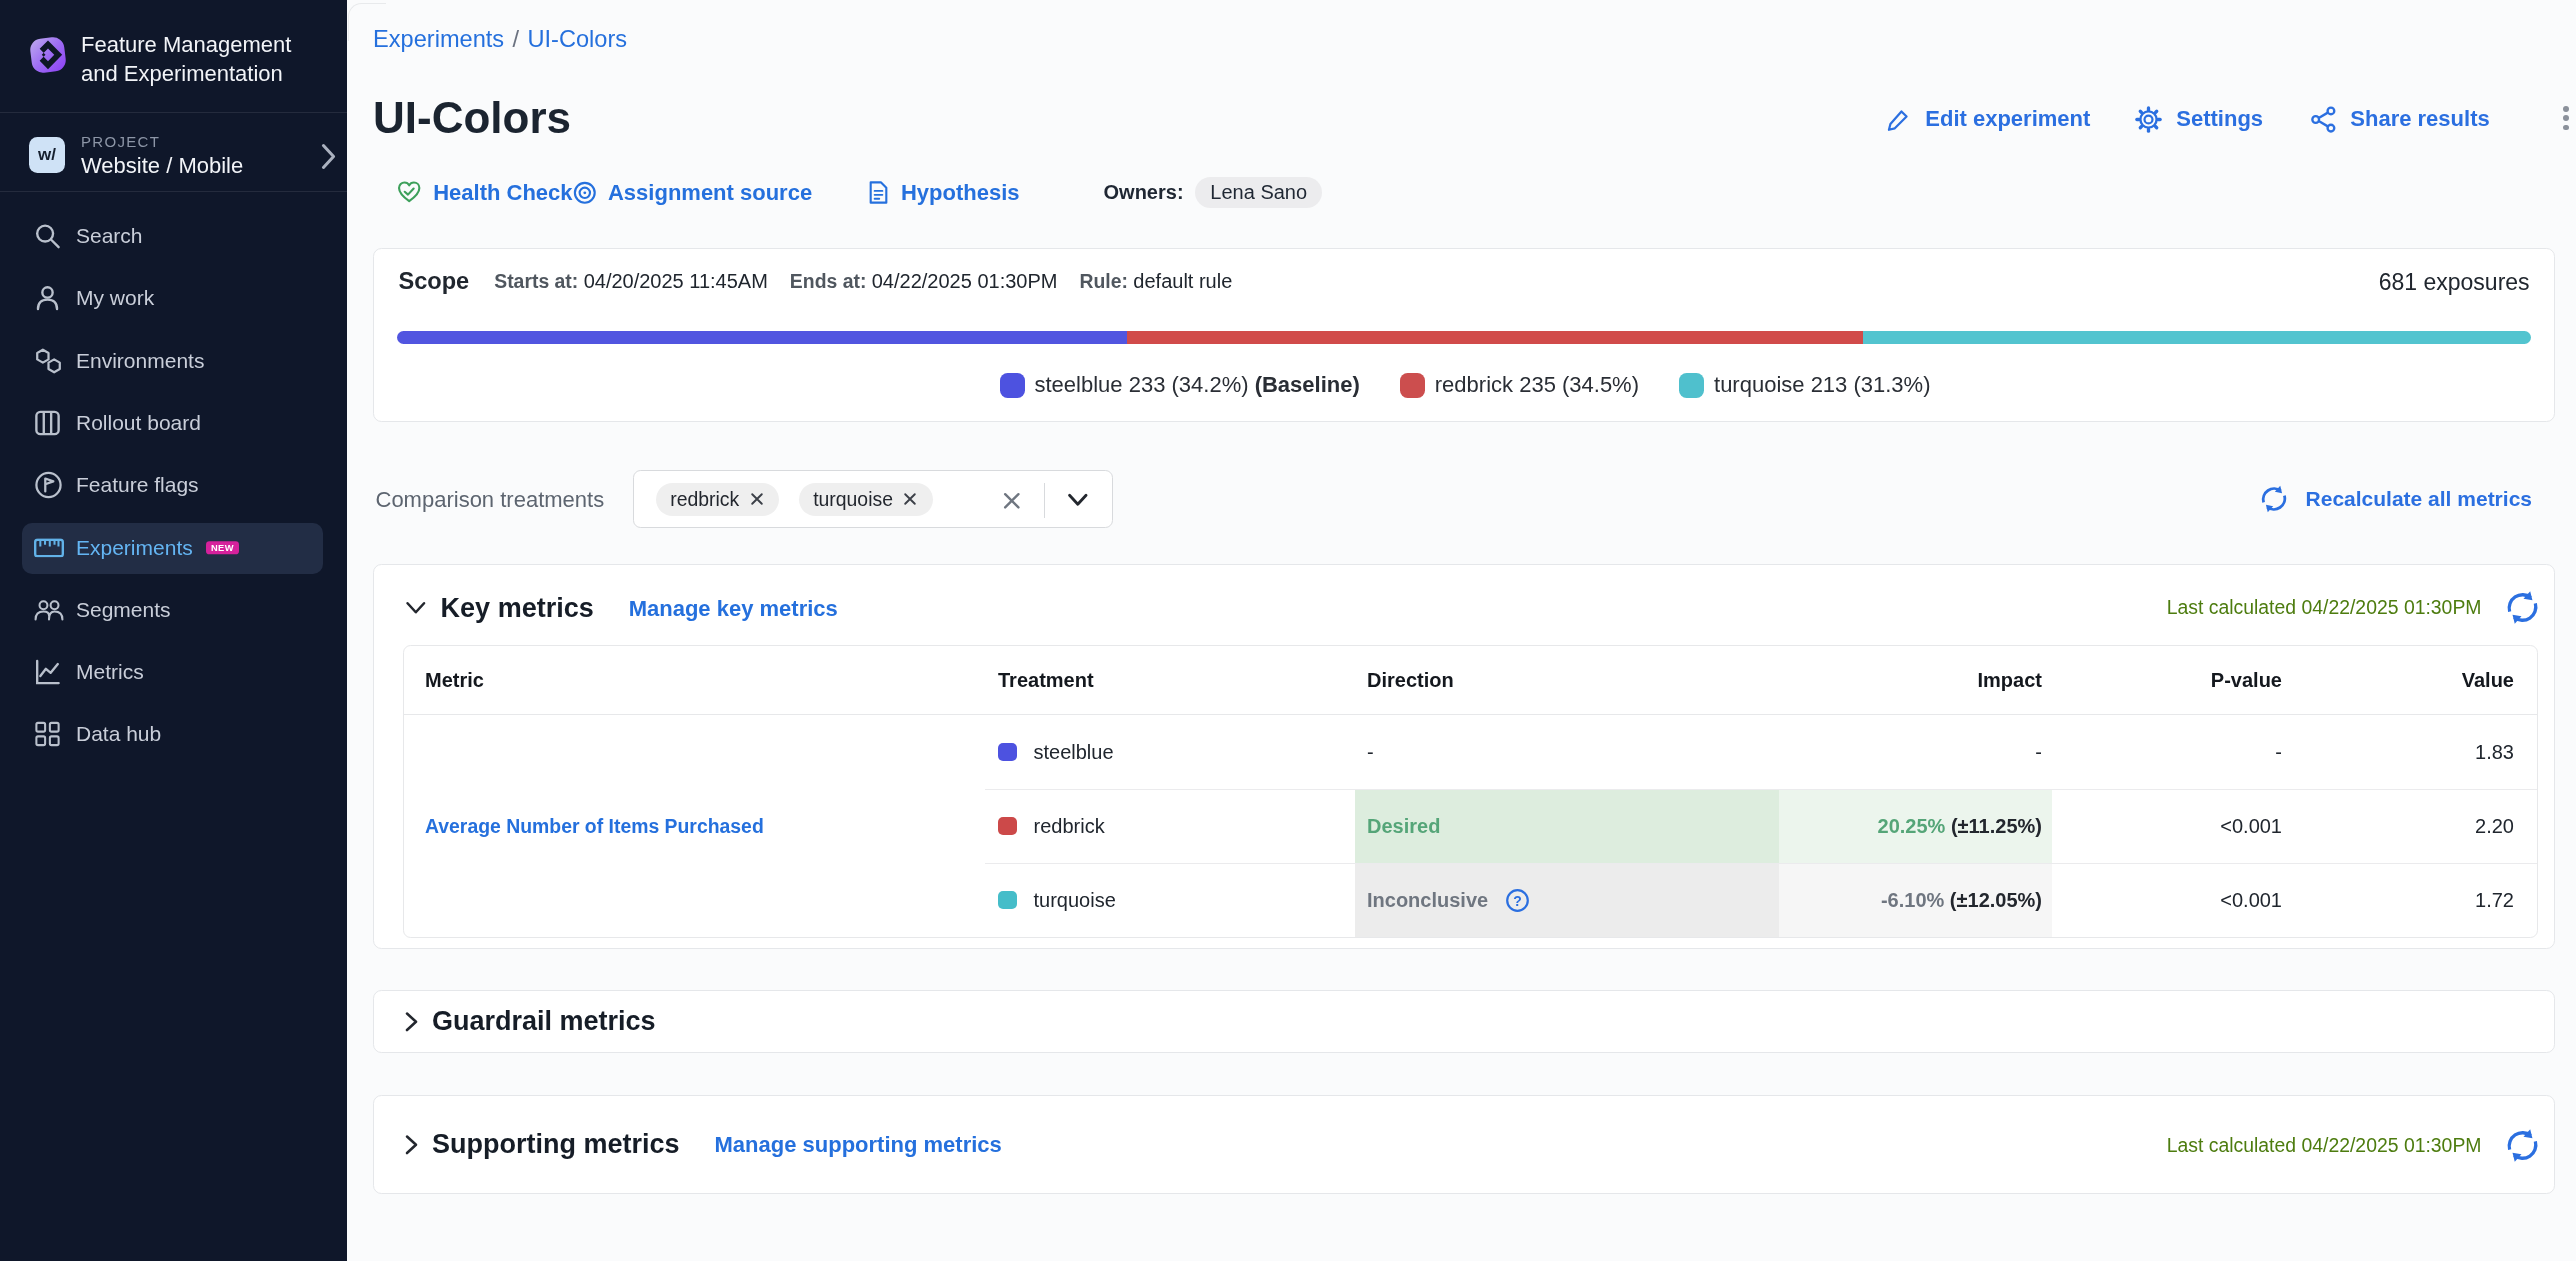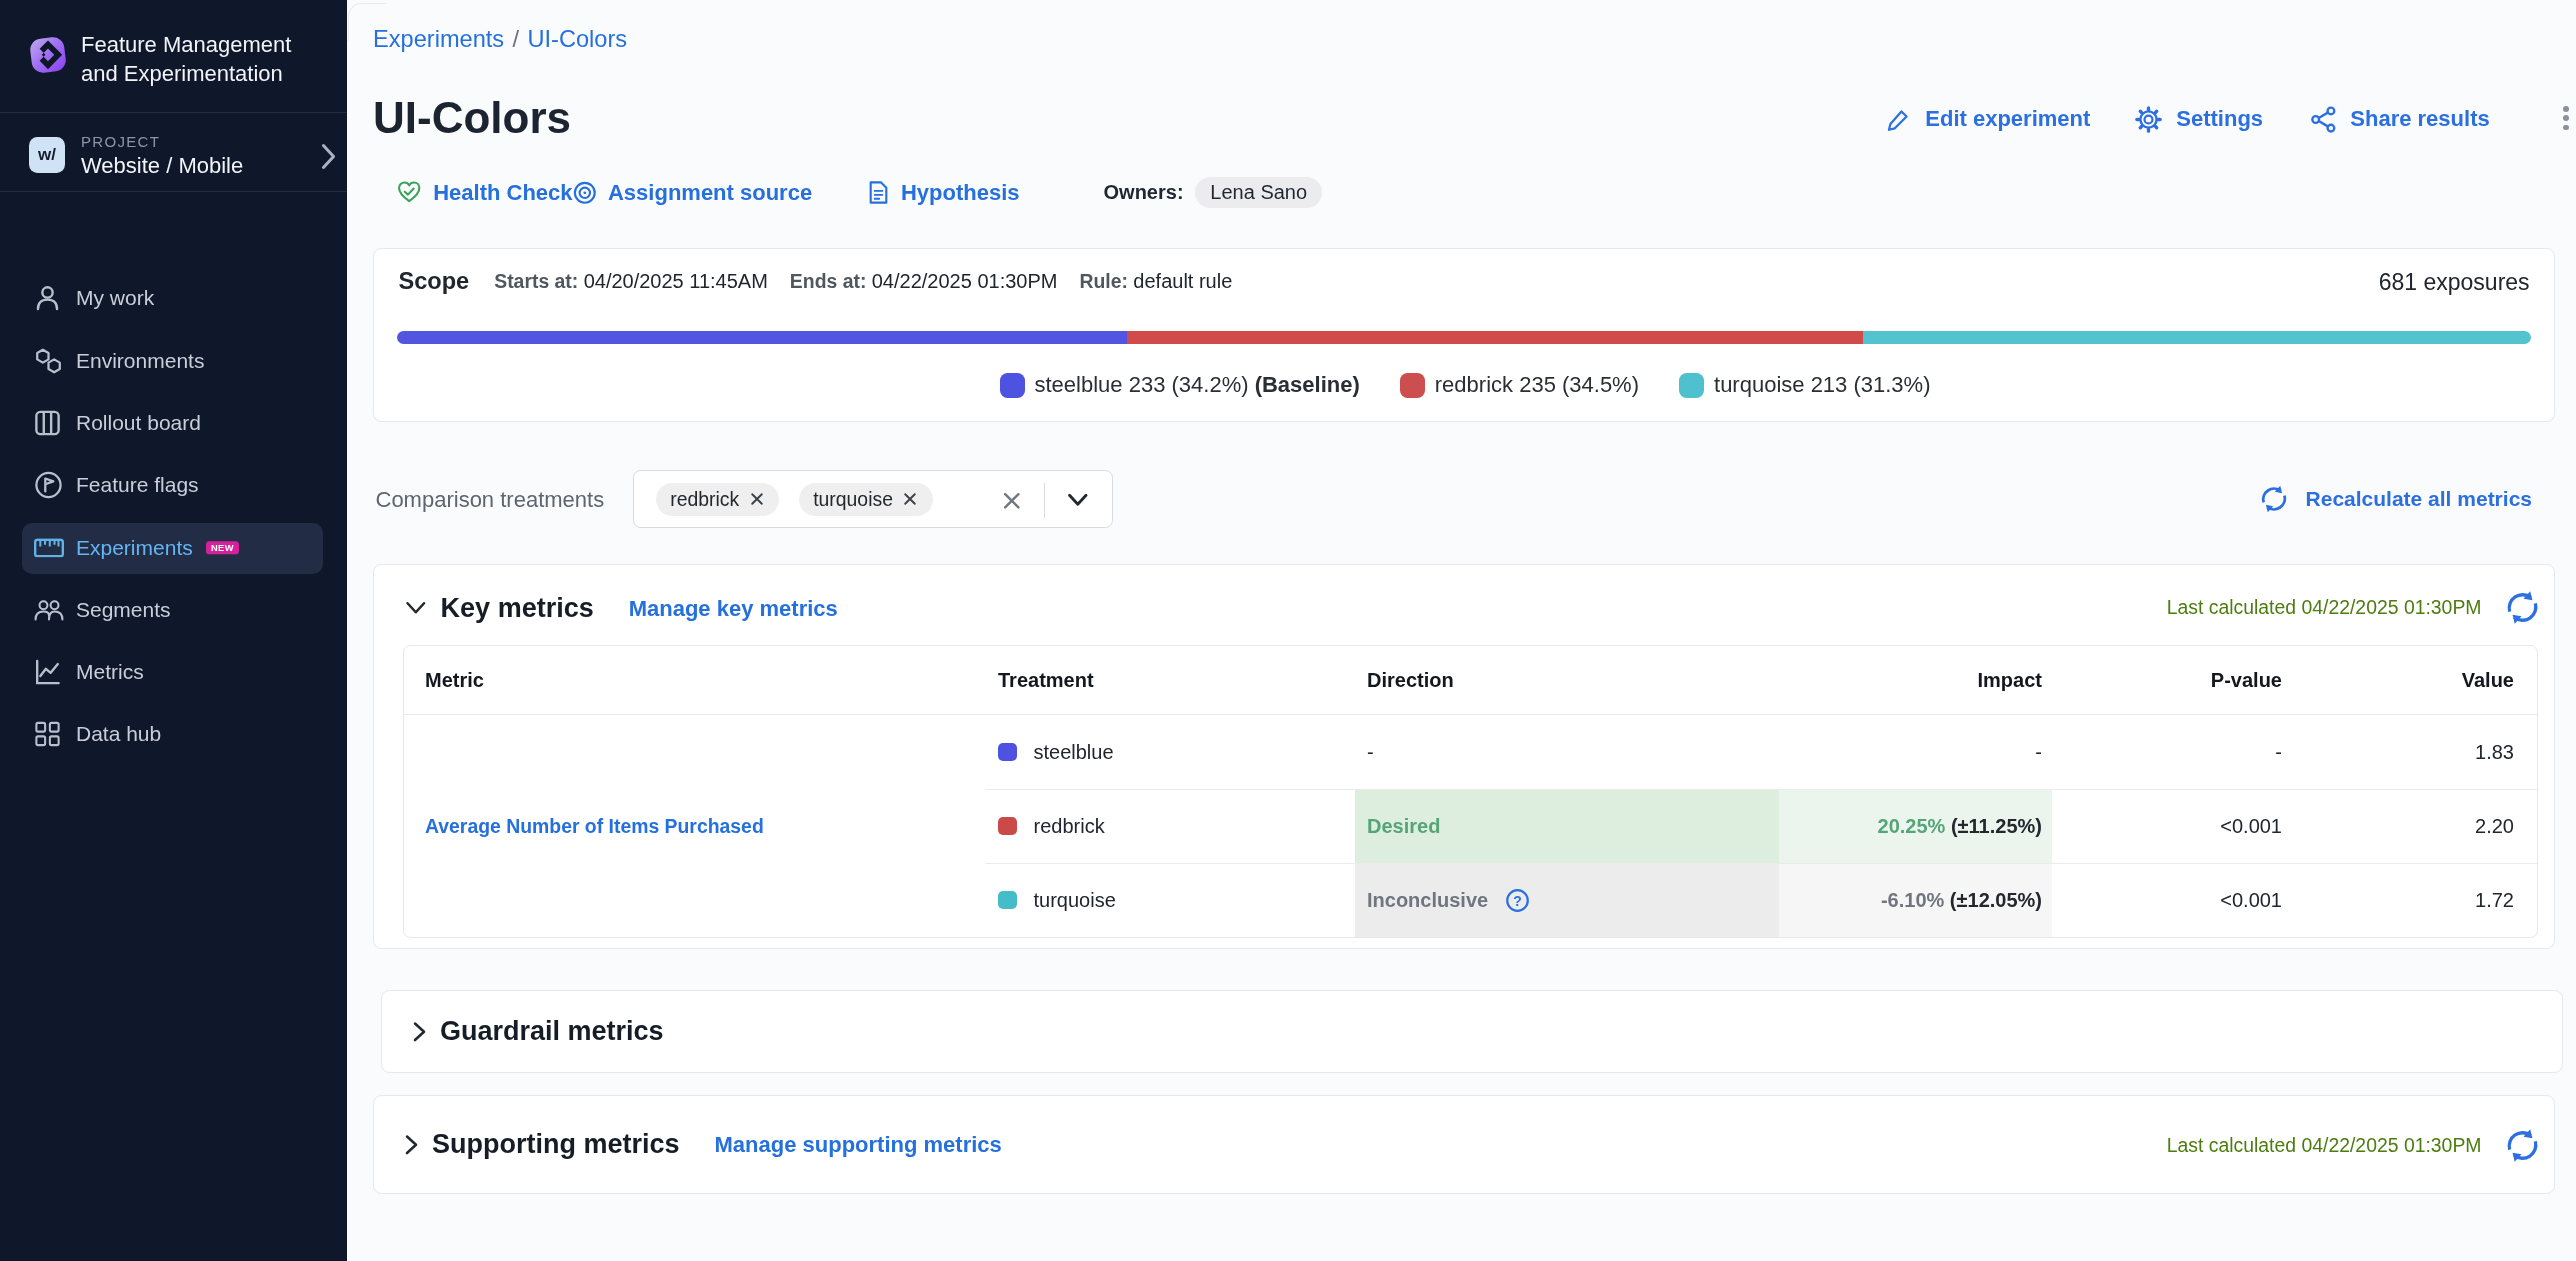--- a/index.html
+++ b/index.html
@@ -75,21 +75,21 @@
   .tbl .hline { position:absolute; left:0; right:0; top:68px; height:0.8px; background:#e7e8ea; }
   .rline { position:absolute; right:0; height:0.8px; background:#ebebed; }
   .cell { position:absolute; display:flex; align-items:center; font-size:20px; color:#20262e; }
   .dot { width:18.5px; height:18.5px; border-radius:5px; margin-right:17px; flex:none; }
   .dirbg, .impbg { position:absolute; }
   .right { justify-content:flex-end; }
   .green { color:#55a578; font-weight:bold; }
   .grayb { color:#6f7680; font-weight:bold; }
   .darkb { color:#23272e; font-weight:bold; }
 
-  #guard-card { left:26px; top:990px; width:2182px; height:83px;margin-left:8px; }
+  #guard-card { left:26px; top:990px; width:2182px; height:63px; }
   #supp-card { left:26px; top:1095px; width:2182px; height:99px; }
   .fold-head { position:absolute; left:29.5px; top:0; height:100%; display:flex; align-items:center; }
   .fold-title { font-size:27px; font-weight:bold; color:#161d27; margin-left:13.5px; }
   .fold-link { font-size:22px; font-weight:bold; color:#2570dd; margin-left:35px; }
 </style>
 </head>
 <body>
 
 <div id="sidebar">
   <svg id="logo" viewBox="0 0 48 48">
@@ -106,20 +106,27 @@
   <div class="brand">Feature Management<br>and Experimentation</div>
   <div class="sb-divider" style="top:112px"></div>
   <div class="proj-icon">w/</div>
   <div class="proj-label">PROJECT</div>
   <div class="proj-name">Website / Mobile</div>
   <svg class="proj-chevron" width="17" height="27" viewBox="0 0 20 32">
       <path d="M4 3 L16 16 L4 29" stroke="#aab1bf" stroke-width="3.6" fill="none" stroke-linecap="round" stroke-linejoin="round"></path>
     </svg>
   <div class="sb-divider" style="top:191px"></div>
 
+  <div class="nav-item" style="top:205px">
+    <svg class="nico" width="27" height="27" viewBox="0 0 34 34">
+        <circle cx="14" cy="14" r="10" stroke="#b9c0cc" stroke-width="3" fill="none"></circle>
+        <path d="M22 22 L31 31" stroke="#b9c0cc" stroke-width="3" stroke-linecap="round"></path>
+      </svg>
+    <div class="nlabel">Search</div>
+  </div>
   <div class="nav-item" style="top:267px">
     <svg class="nico" width="27" height="27" viewBox="0 0 34 34">
         <circle cx="17" cy="10" r="6.5" stroke="#b9c0cc" stroke-width="3" fill="none"></circle>
         <path d="M5 31 Q5 19 17 19 Q29 19 29 31" stroke="#b9c0cc" stroke-width="3" fill="none" stroke-linecap="round"></path>
       </svg>
     <div class="nlabel">My work</div>
   </div>
   <div class="nav-item" style="top:330px">
     <svg class="nico" width="29" height="29" viewBox="0 0 36 36">
         <path d="M11 4 L18 8 L18 16 L11 20 L4 16 L4 8 Z" stroke="#b9c0cc" stroke-width="2.8" fill="none" stroke-linejoin="round"></path>

